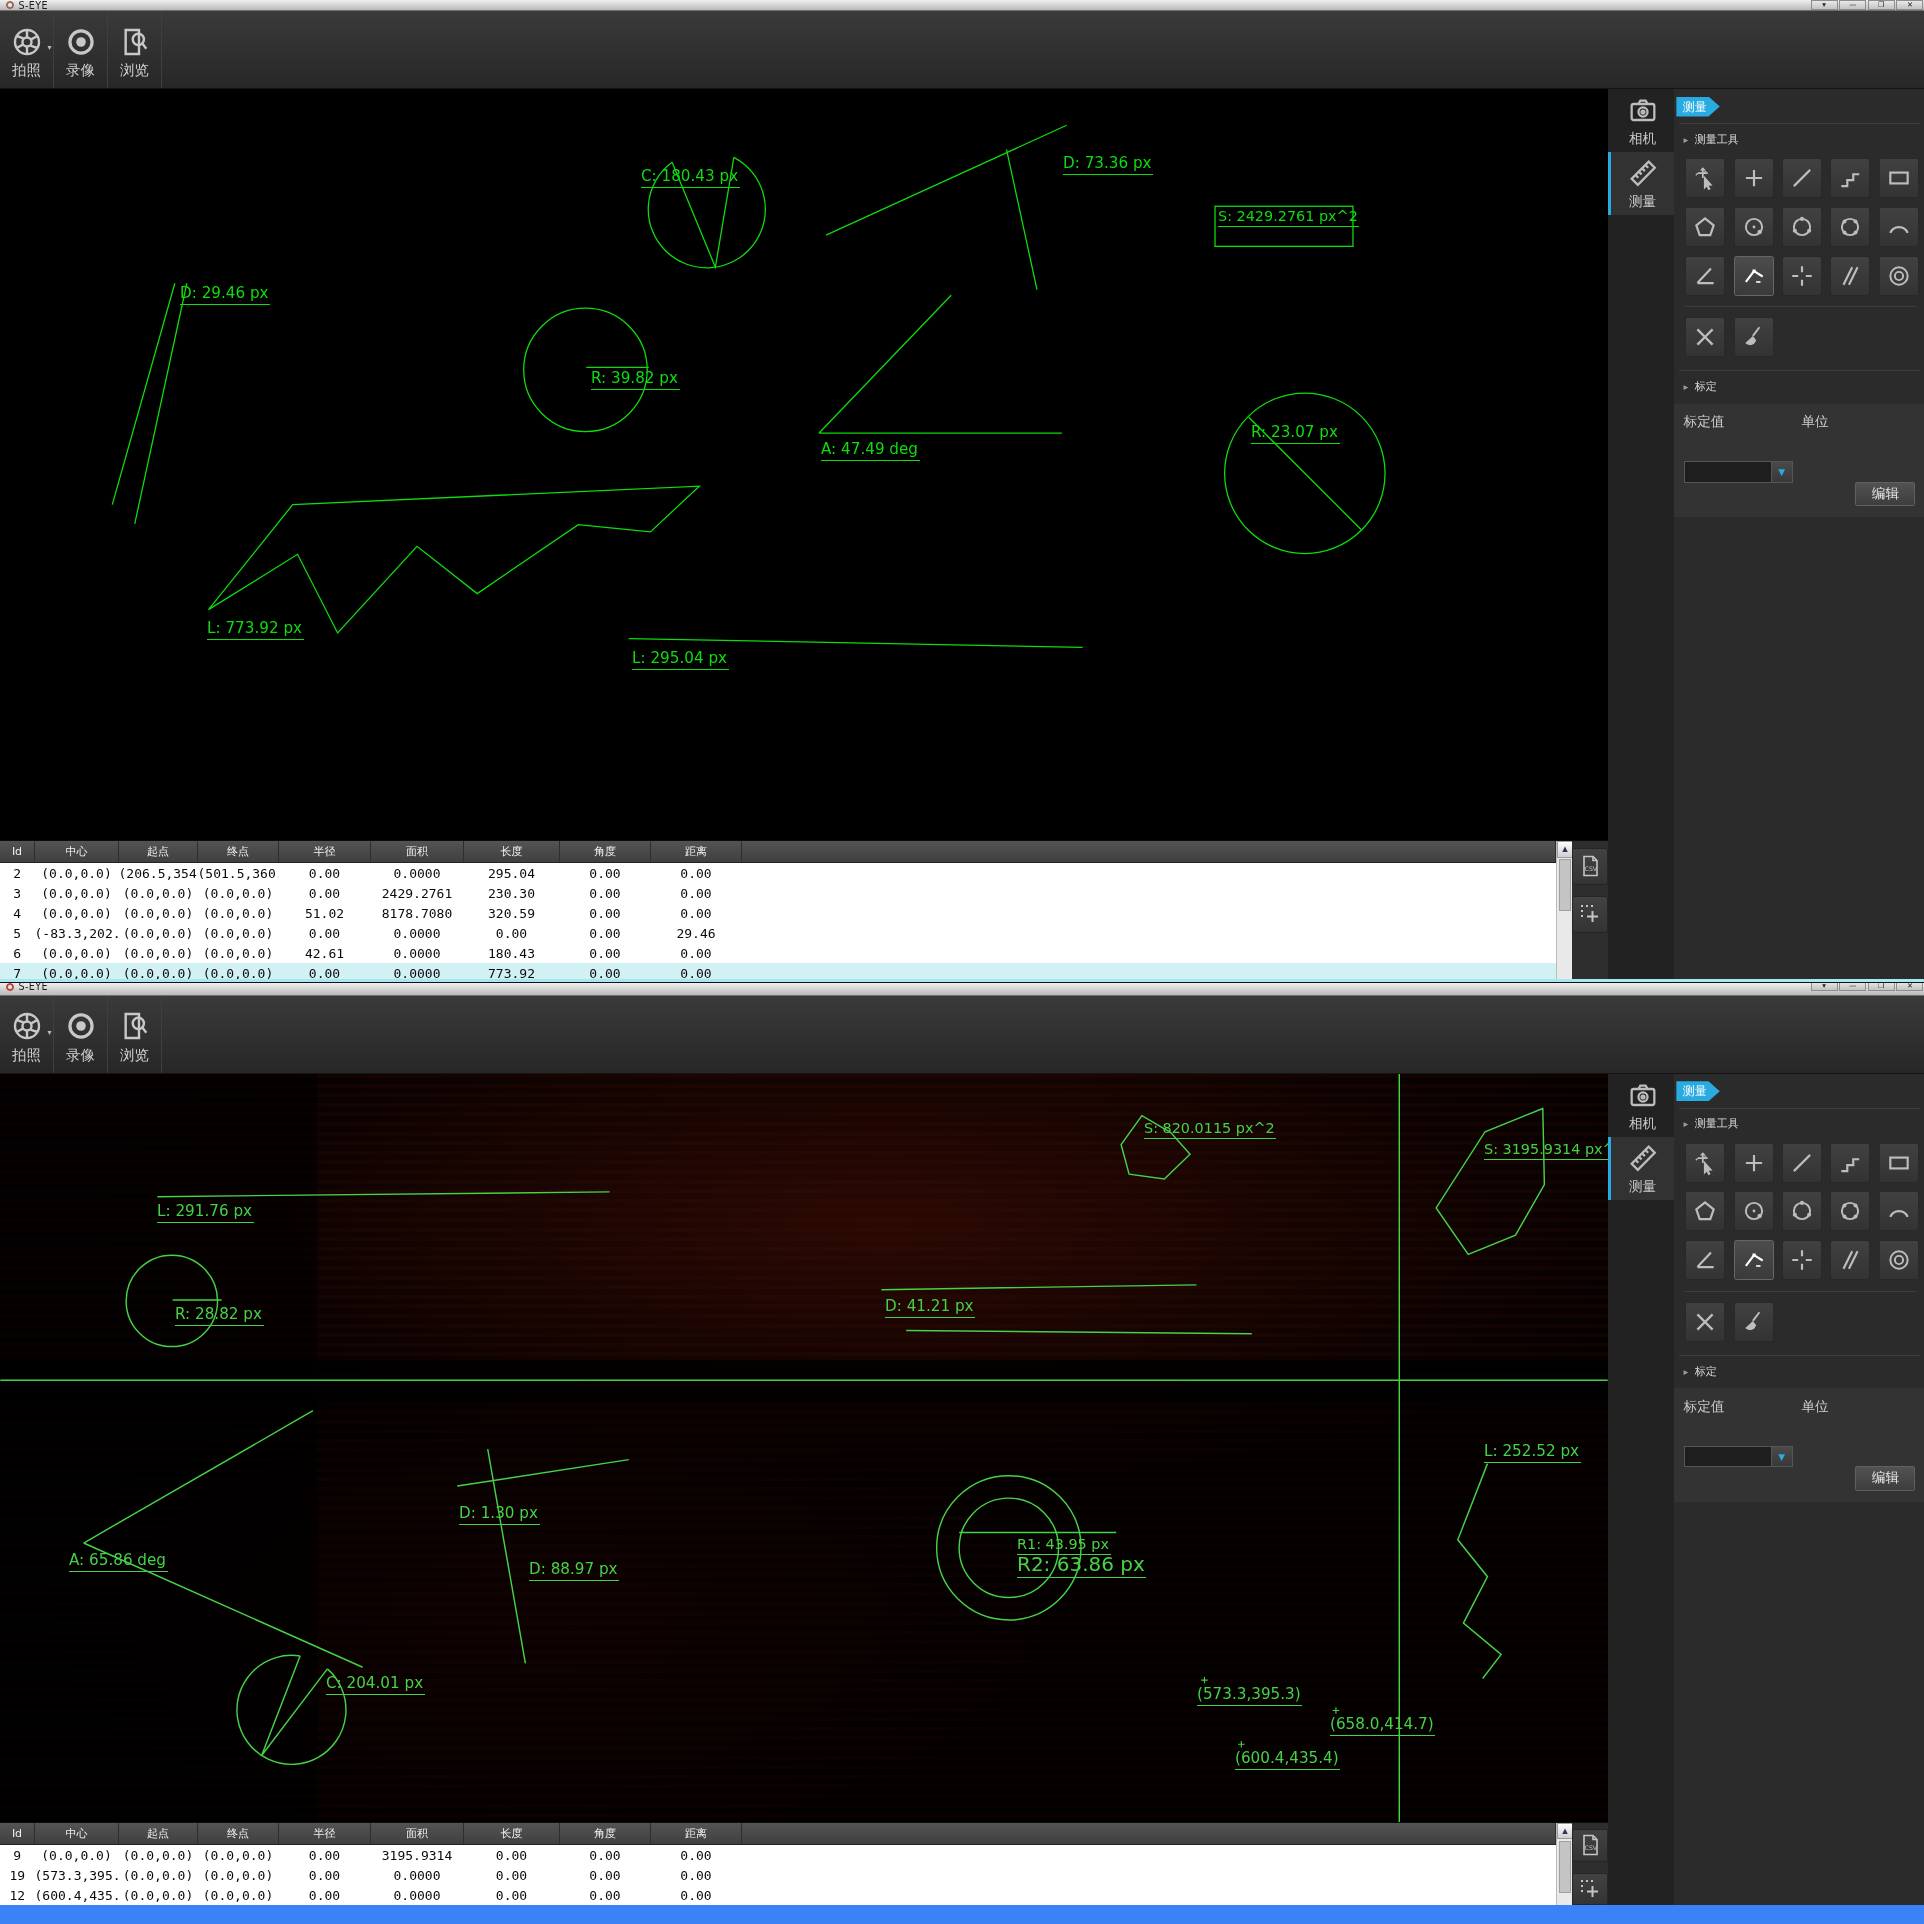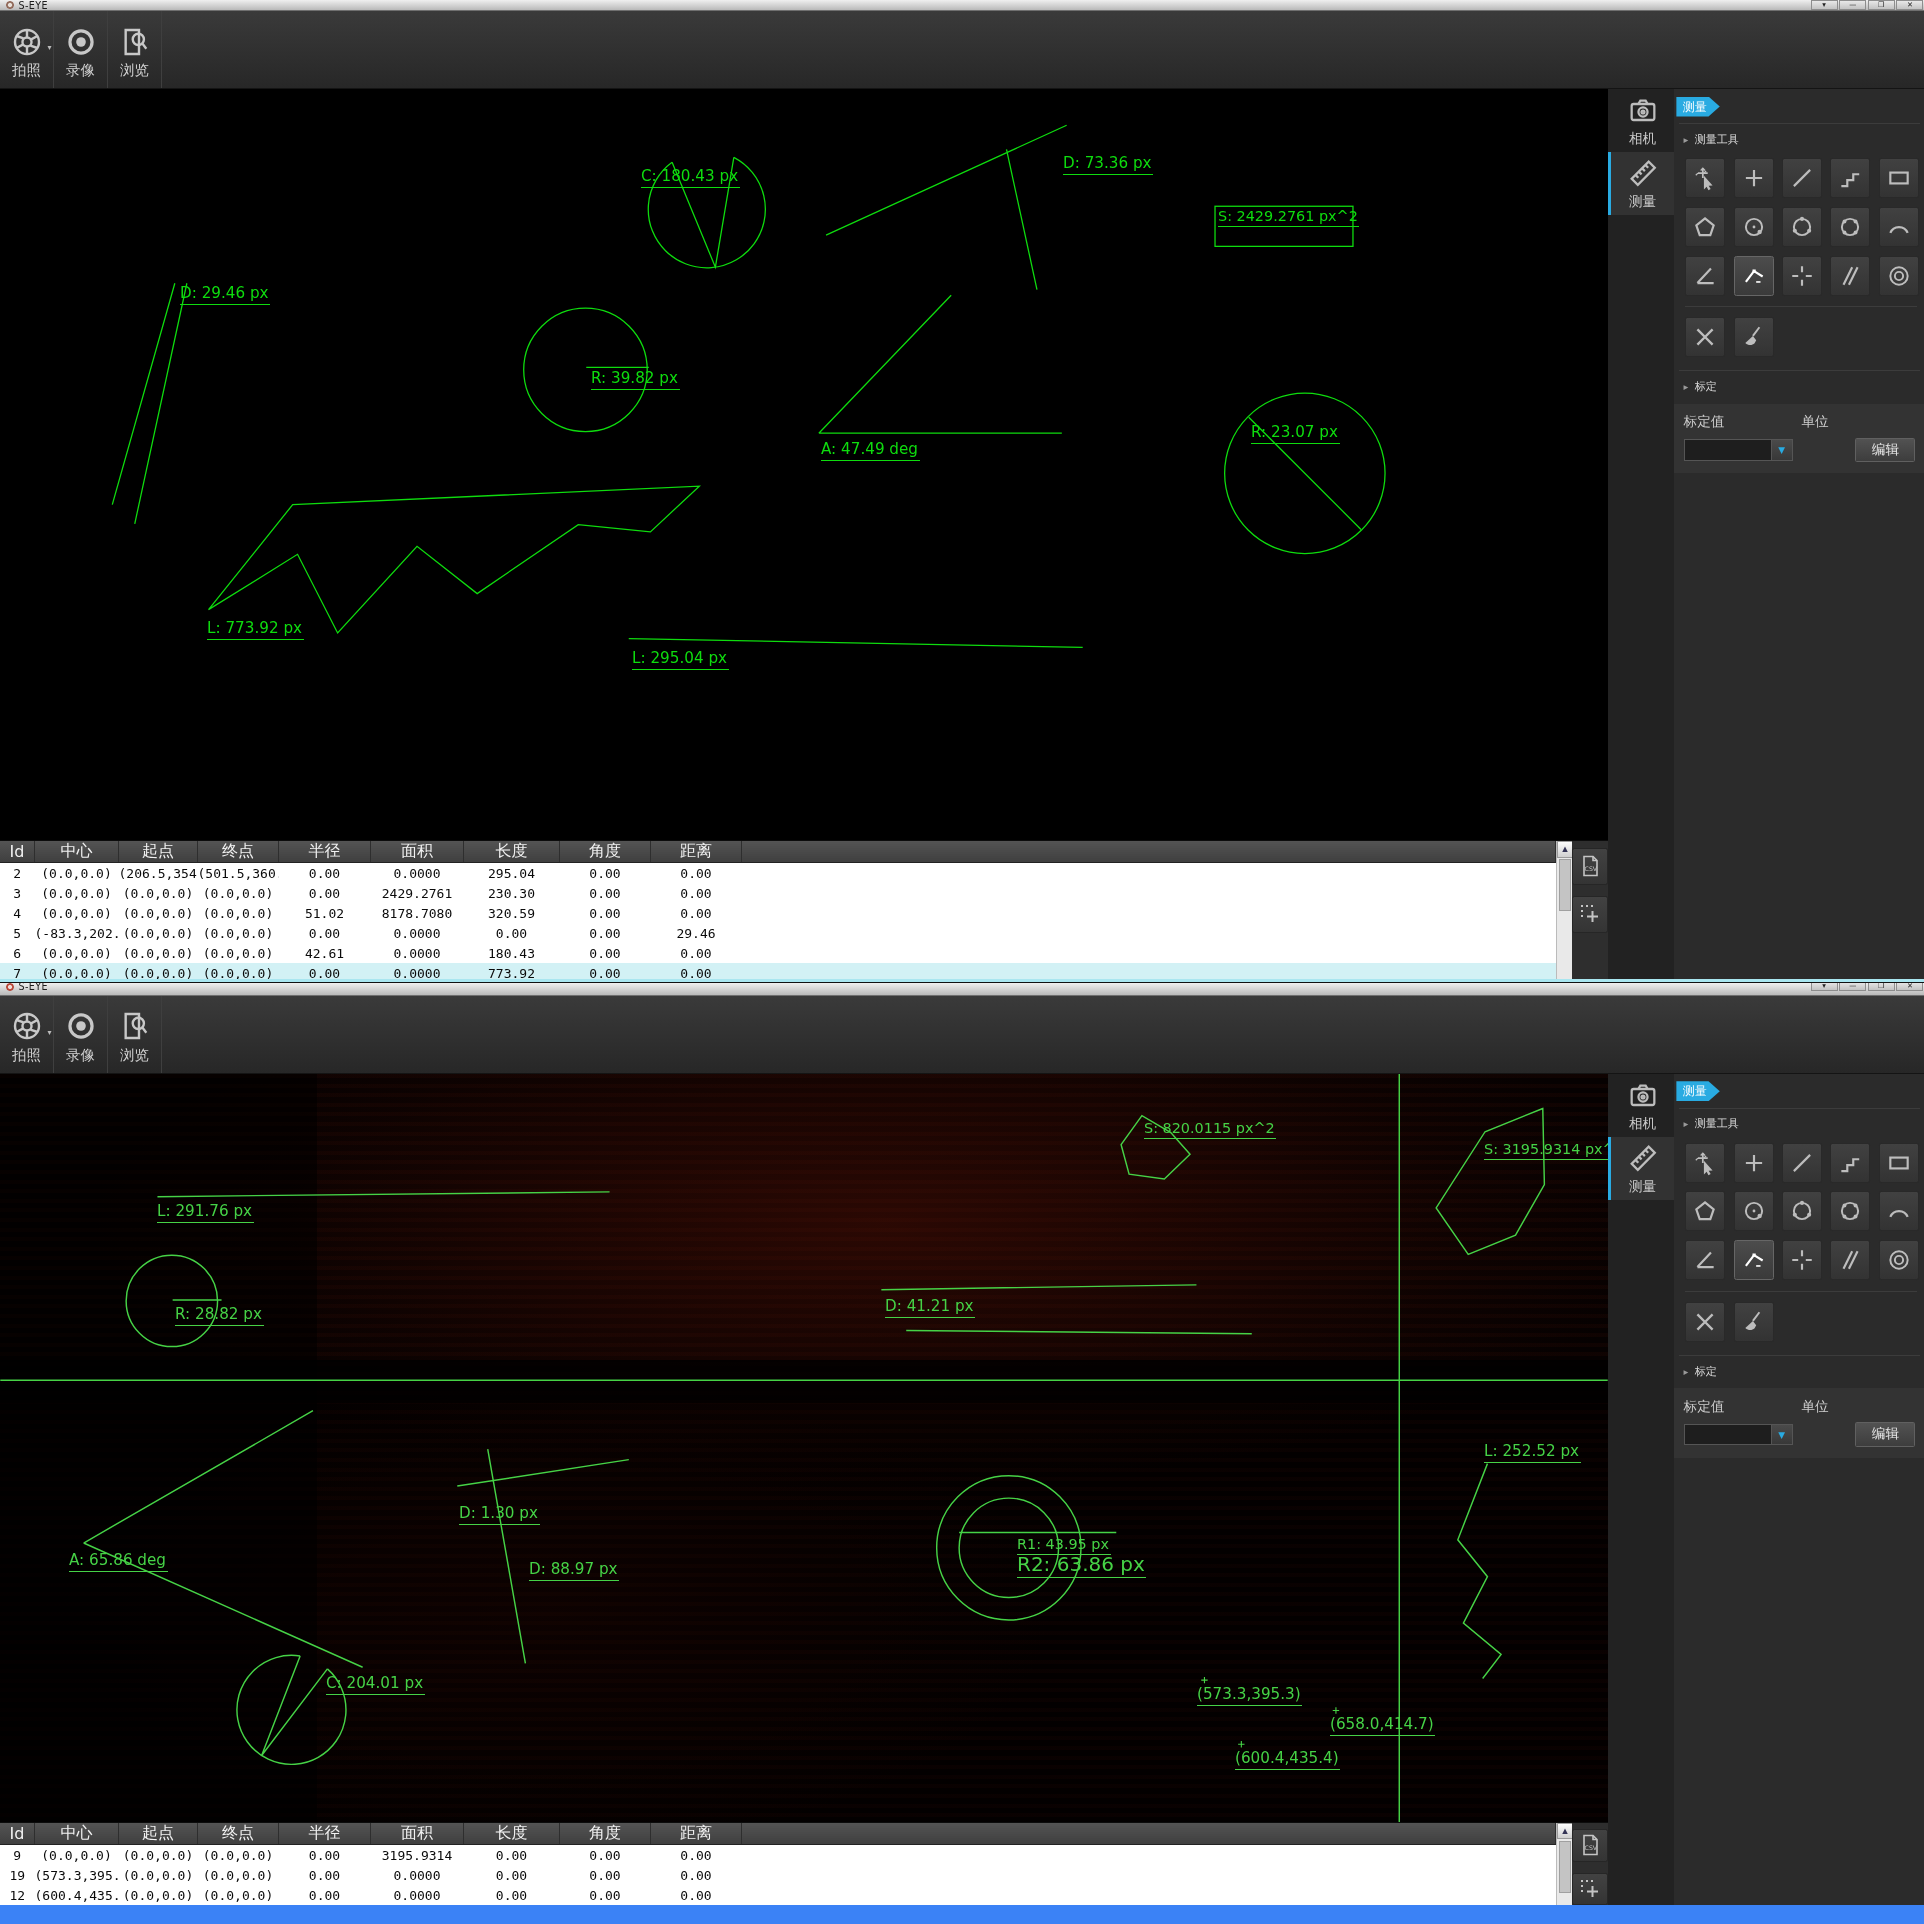--- a/index.html
+++ b/index.html
@@ -38,21 +38,21 @@
       #060101;}
   .shade{position:absolute;pointer-events:none;}
   .canvas svg.overlay{position:absolute;left:0;top:0;}
   .lab{position:absolute;white-space:nowrap;font-size:15.2px;color:var(--grn);
     border-bottom:0.8px solid currentColor;padding:0 1.6px 1.6px 0;line-height:1.05;}
   .w1 .canvas{--grn:#0edc0e;}
   .w2 .canvas{--grn:#46d246;}
   
   .tablezone{position:relative;flex:1;background:#2b2b2b;border-top:0.8px solid #0c0c0c;overflow:hidden;}
   table.mtable{border-collapse:collapse;table-layout:fixed;width:1556px;background:#fff;}
-  .mtable th{height:21px;background:linear-gradient(#545454,#3f3f3f);color:#f2f2f2;font-size:16px;
+  .mtable th{height:21px;background:linear-gradient(#545454,#3f3f3f);color:#f2f2f2;font-size:11px;
     font-weight:normal;border-right:0.8px solid #2e2e2e;border-bottom:0.8px solid #222;padding:0;}
   .mtable td{height:20px;text-align:center;font-family:"DejaVu Sans Mono","Liberation Mono",monospace;
     font-size:13px;color:#0a0a0a;padding:0;overflow:hidden;}
   .mtable tr.hl td{background:#d2f1f5;}
   .mtable th:nth-child(1){width:34px}.mtable th:nth-child(2){width:83px}
   .mtable th:nth-child(3){width:78px}.mtable th:nth-child(4){width:80px}
   .mtable th:nth-child(5){width:91px}.mtable th:nth-child(6){width:92px}
   .mtable th:nth-child(7){width:95px}.mtable th:nth-child(8){width:90px}
   .mtable th:nth-child(9){width:90px}.mtable th:nth-child(10){width:auto}
   .vscroll{position:absolute;left:1556px;top:0;bottom:0;width:16px;background:#e9e9e9;border-left:0.8px solid #bbb;}
@@ -88,21 +88,21 @@
   .gdivide{grid-column:1 / -1;height:0.8px;background:#3c3c3c;margin:1.6px 0;}
   .calibbox{margin:9.6px 0 0 0;background:#333;padding:9.6px 6.4px 11.2px 9.6px;}
   .calibrow1{display:flex;color:#cfcfcf;font-size:13.6px;}
   .calibrow1 .u{margin-left:77px;}
   .calibrow2{display:flex;align-items:center;margin-top:6.4px;}
   .combo{display:flex;}
   .combo .cval{width:88px;height:21.7px;background:#1e1e1e;border:0.8px solid #555;box-sizing:border-box;}
   .combo .cbtn{width:21px;height:21.7px;background:linear-gradient(#4a4a4a,#383838);border:0.8px solid #555;
     border-left:none;color:#29abe2;font-size:8.8px;text-align:center;line-height:21px;box-sizing:border-box;}
   .editbtn{margin-left:auto;margin-right:3.2px;width:58px;height:22.5px;background:linear-gradient(#525252,#3d3d3d);
-    border:0.8px solid #606060;border-radius:1.6px;color:#e8e8e8;font-size:13.6px;text-align:center;line-height:21.7px;}
+    border:0.8px solid #606060;border-radius:1.6px;color:#e8e8e8;font-size:13.6px;text-align:center;line-height:21.7px;margin-top:44px;}
   .cyanstrip{position:absolute;left:0;top:979px;width:1925px;height:3.2px;background:#a9e6f0;}
   .w2 .titlebar{height:12px;}
   .w2 .tbar-inner{top:-1.6px;}
 </style>
 </head>
 <body>
 
 <svg width="0" height="0" style="position:absolute" aria-hidden="true">
 <defs>
 <symbol id="i-aperture" viewBox="0 0 24 24" fill="none" stroke="currentColor" stroke-width="1.8">

